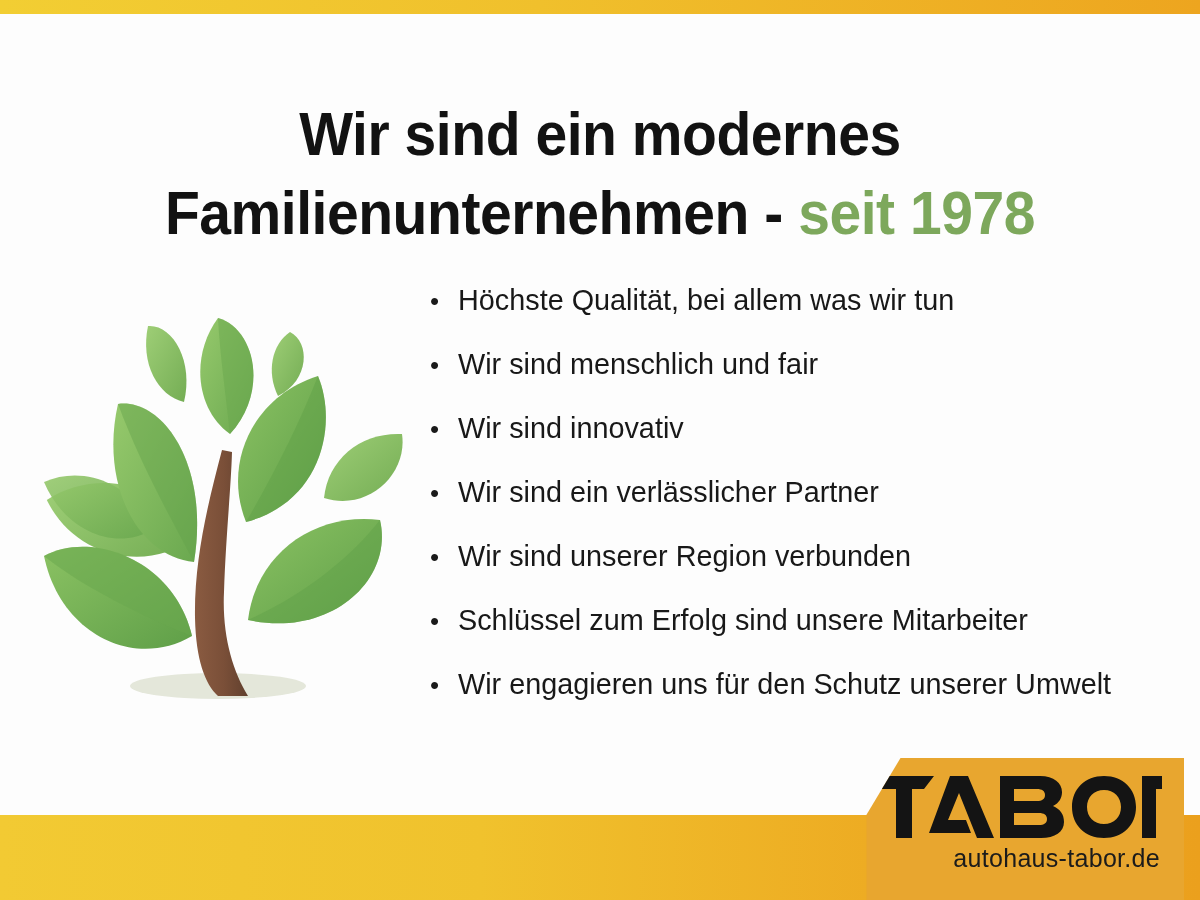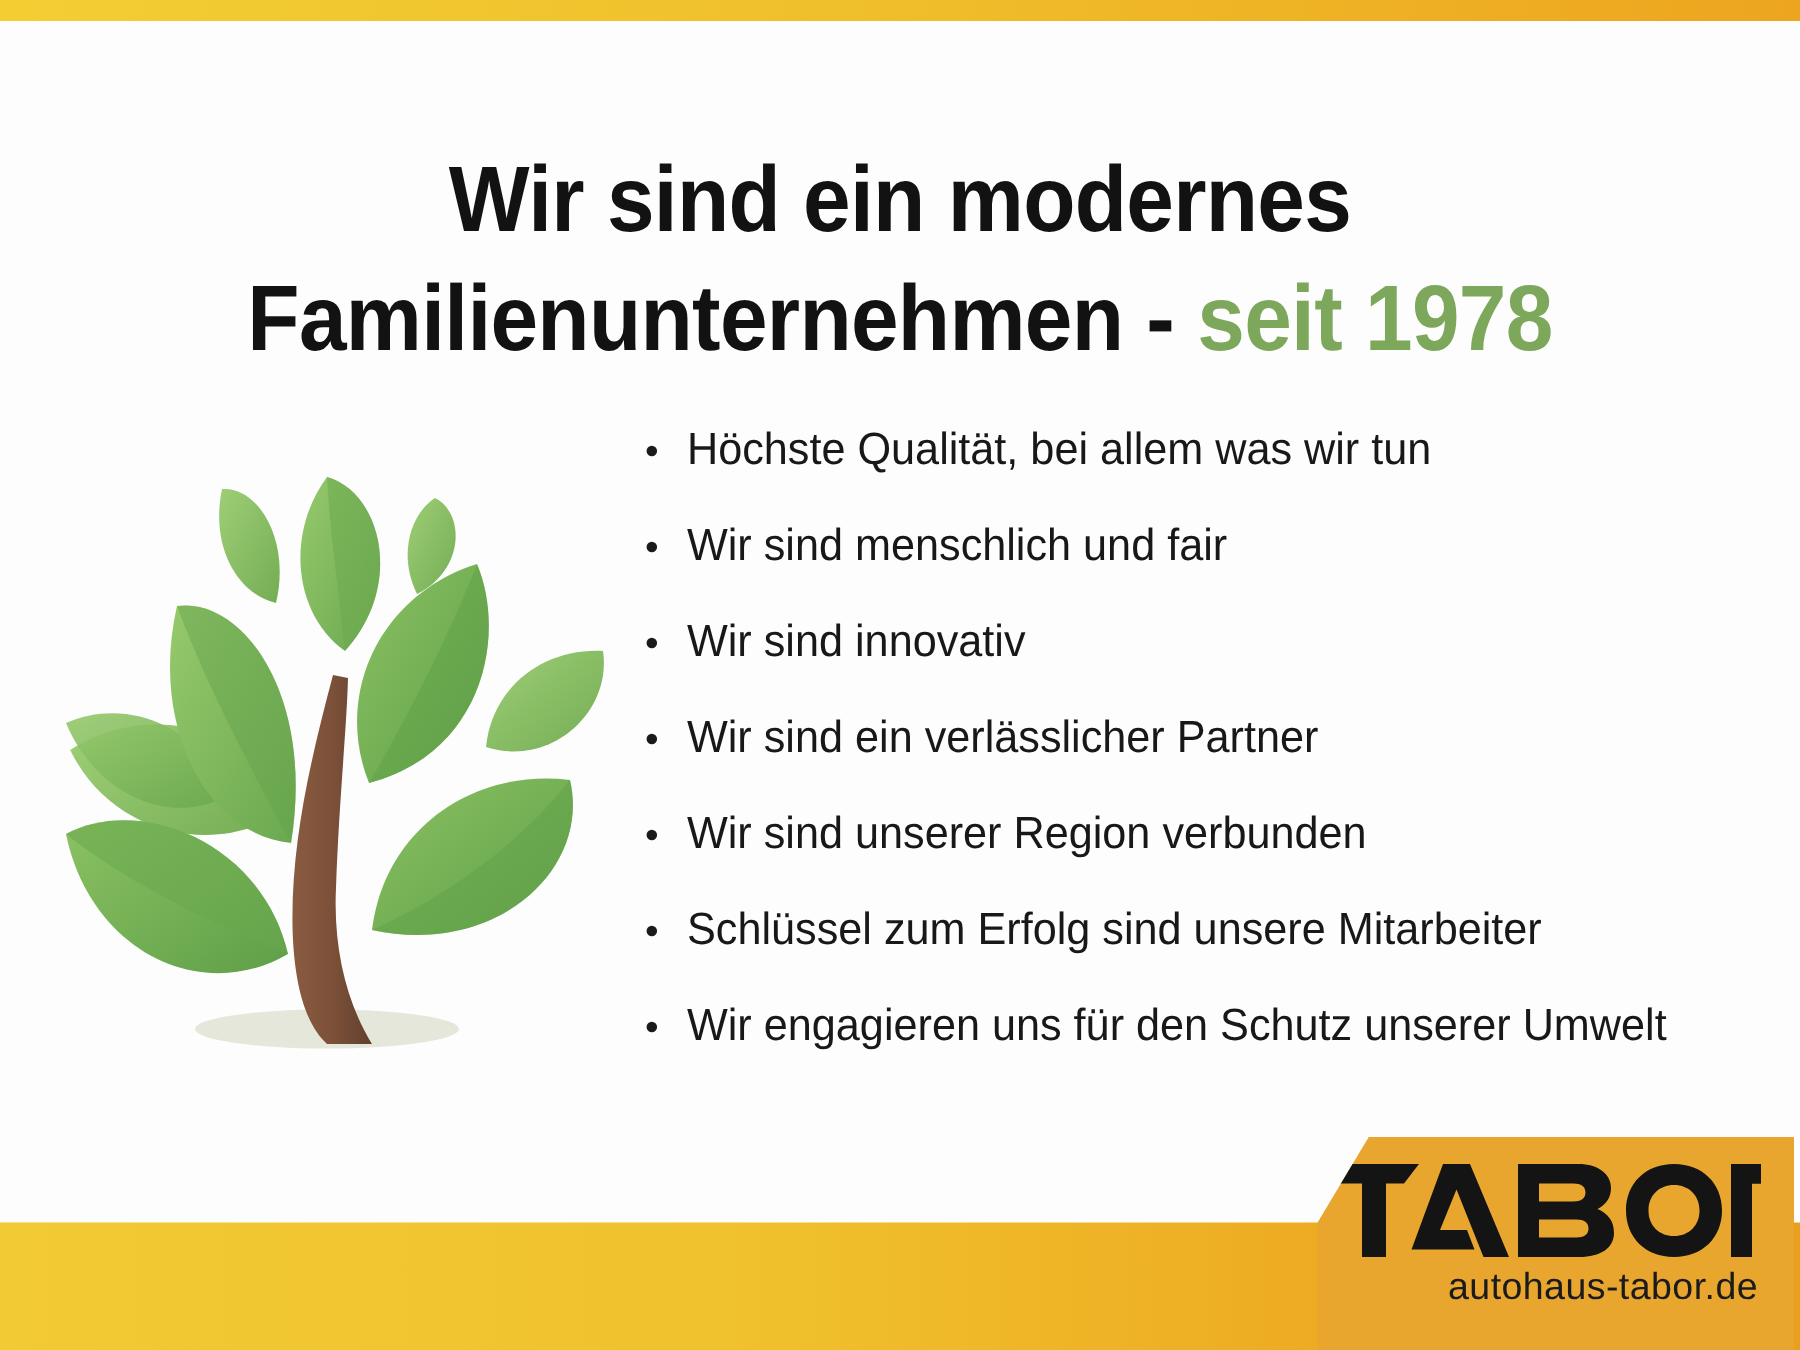--- a/index.html
+++ b/index.html
@@ -31,21 +31,21 @@
     position: absolute;
     left: 0; bottom: 0;
     width: 1200px;
     height: 85px;
     background: linear-gradient(to right, #f2ca33 0%, #f0c22d 40%, #edaa22 75%, #eba01d 100%);
   }
 
   
   .logo-banner {
     position: absolute;
-    right: 4px;
+    right: 16px;
     bottom: 0;
     width: 378px;
     height: 142px;
     background: #e8a62f;
     clip-path: polygon(16% 100%, 16% 40%, 25% 0%, 100% 0%, 100% 100%);
   }
   .logo-wordmark {
     position: absolute;
     right: 22px;
     top: 18px;

